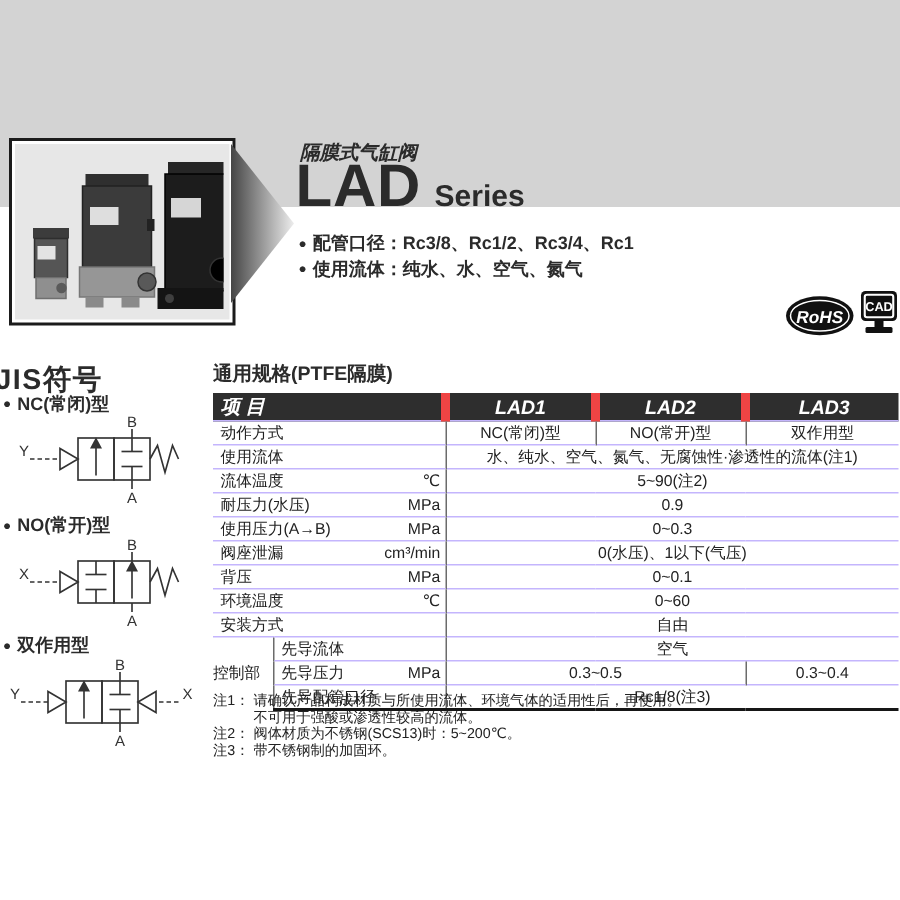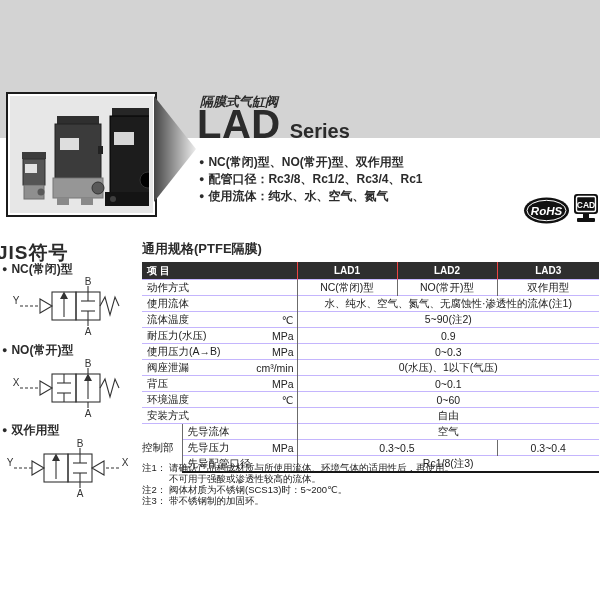--- a/index.html
+++ b/index.html
@@ -29,24 +29,24 @@
   .jis-svg line,.jis-svg polyline,.jis-svg rect,.jis-svg path{stroke:#333;fill:none;stroke-width:1.1;}
   .jis-svg polygon.tri{fill:#fff;stroke:#333;stroke-width:1.1;}
   .jis-svg polygon.head{fill:#333;stroke:none;}
   .jis-svg text{fill:#333;font-size:10px;font-family:"Liberation Sans","DejaVu Sans",sans-serif;}
   .jis-svg line.dash{stroke-dasharray:3,2;}
 
   
   .spec-title{left:142px;top:240px;font-size:13px;font-weight:bold;}
   .spec-table{left:142px;top:262px;}
   table{border-collapse:collapse;table-layout:fixed;width:457px;}
-  thead td{background:#2e2e2e;color:#fff;font-size:10px;font-weight:bold;height:17px;
-           text-align:center;padding:0;}
+  thead td{background:#2e2e2e;color:#fff;font-size:13px;font-weight:bold;height:17px;
+           text-align:center;padding:0;font-style:italic;}
   thead td.item-head{text-align:left;padding-left:5px;}
-  thead td.sep{border-left:1px solid #ef4444;}
+  thead td.sep{border-left:6px solid #ef4444;}
   tbody td{font-size:10.5px;color:#222;height:15px;padding:0;text-align:center;
            border-top:1px solid #c4b5fd;white-space:nowrap;}
   tbody tr:last-child td{border-bottom:2px solid #161616;}
   td.vb{border-left:1px solid #6b6b6b;}
   .lu{display:flex;justify-content:space-between;align-items:center;padding:0 3px 0 5px;}
   .lu .lbl{text-align:left;}
   .lu .unit{text-align:right;}
   td.group-cell{text-align:left;}
 
   
@@ -101,21 +101,20 @@
 </svg>
 
 <div class="abs hero-sub">隔膜式气缸阀</div>
 
 <div class="abs hero-title">
   <span class="big">LAD</span>
   <span class="suffix">Series</span>
 </div>
 
 <div class="abs features">
-  <div class="feature"><span class="bullet">●</span><span>NC(常闭)型、NO(常开)型、双作用型</span></div>
   <div class="feature"><span class="bullet">●</span><span>配管口径：Rc3/8、Rc1/2、Rc3/4、Rc1</span></div>
   <div class="feature"><span class="bullet">●</span><span>使用流体：纯水、水、空气、氮气</span></div>
 </div>
 
 <svg class="abs badge-rohs" width="47" height="29" viewBox="0 0 47 29">
   <ellipse cx="23.5" cy="14.5" rx="22.5" ry="13" fill="#111"></ellipse>
   <ellipse cx="23.5" cy="14.5" rx="19.5" ry="10.2" fill="none" stroke="#fff" stroke-width="1"></ellipse>
   <text x="23.5" y="19" text-anchor="middle" font-size="11.5" font-weight="bold" font-style="italic" fill="#fff" font-family="Liberation Sans, DejaVu Sans, sans-serif">RoHS</text>
 </svg>
 

